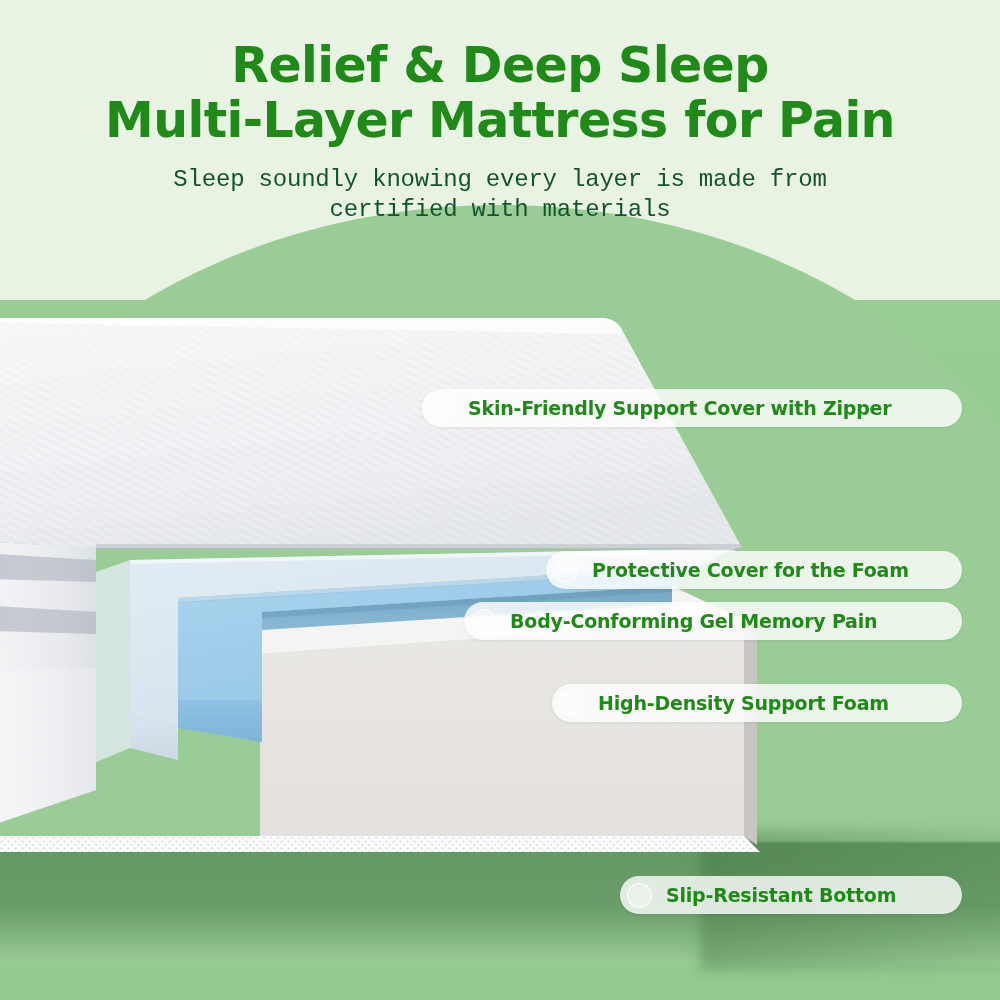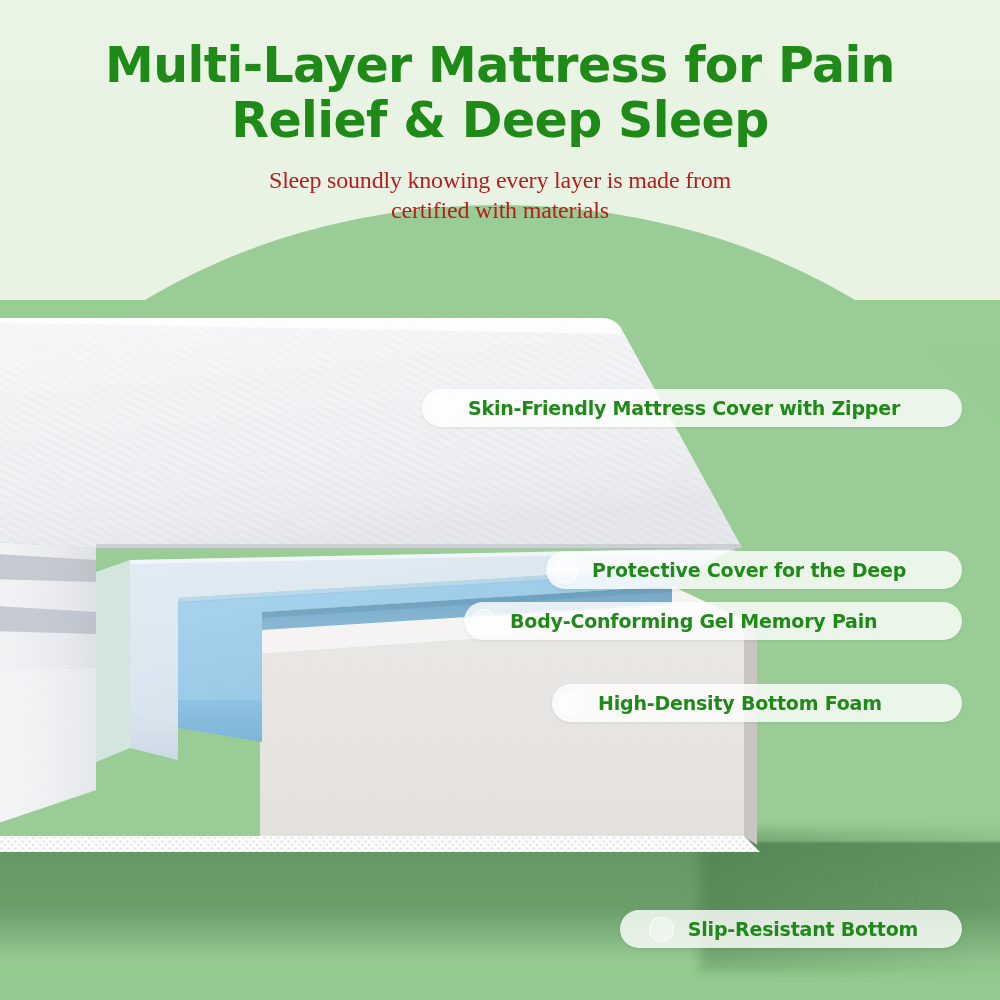--- a/index.html
+++ b/index.html
@@ -48,22 +48,22 @@
   .title{
     font-size:49px; line-height:55px; font-weight:700;
     color:#1f8a18; letter-spacing:-0.6px;
     padding-top:38px;
     font-family:"DejaVu Sans", sans-serif;
   }
   .title .line{ display:block; }
   .subtitle{
     margin-top:17px;
     font-size:24px; line-height:30px; font-weight:400;
-    color:#b91c1c; letter-spacing:-0.2px;
-    font-family:Liberation Serif, serif;
+    color:#14532d; letter-spacing:-0.2px;
+    font-family:Liberation Mono, monospace;
   }
   .subtitle .sline{ display:block; }
 
   
   #mattress{ position:absolute; left:0; top:0; width:1000px; height:1000px; z-index:10; }
 
   
   .pill{
     position:absolute; z-index:40;
     display:flex; align-items:center;
@@ -85,37 +85,37 @@
     font-family:"DejaVu Sans", sans-serif;
     font-size:19px; font-weight:700;
     color:#1f8a18; white-space:nowrap;
     letter-spacing:-0.2px;
   }
 
   #pill-0{ left:422px; top:389px; width:540px; }
   #pill-1{ left:546px; top:551px; width:416px; }
   #pill-2{ left:464px; top:602px; width:498px; }
   #pill-3{ left:552px; top:684px; width:410px; }
-  #pill-4{ left:620px; top:910px; width:342px;justify-content:center; }
+  #pill-4{ left:620px; top:876px; width:342px; }
 </style>
 </head>
 <body>
 
 <div id="stage">
 
   <div class="bg-base"></div>
   <div class="bg-green-lower"></div>
   <div class="bg-arc"></div>
   <div class="bg-shadow-pool"></div>
   <div class="bg-shadow-right"></div>
 
   <div class="header">
     <h1 class="title">
+      <span class="line">Relief &amp; Deep Sleep</span>
       <span class="line">Multi-Layer Mattress for Pain</span>
-      <span class="line">Relief &amp; Deep Sleep</span>
     </h1>
     <p class="subtitle">
       <span class="sline">Sleep soundly knowing every layer is made from</span>
       <span class="sline">certified with materials</span>
     </p>
   </div>
 
   <svg id="mattress" viewBox="0 0 1000 1000">
     <defs>
 
@@ -248,36 +248,36 @@
     </g>
 
     <g>
       <path d="M 262 612 L 672 586 L 672 592 L 262 618 Z" fill="#5f93b0" opacity="0.35"></path>
       <path d="M 178 598 L 700 566 L 700 571 L 178 603 Z" fill="#8fb9d6" opacity="0.30"></path>
     </g>
   </svg>
 
   <div class="pill" id="pill-0">
     <span class="dot"></span>
-    <span class="ptxt">Skin-Friendly Mattress Cover with Zipper</span>
+    <span class="ptxt">Skin-Friendly Support Cover with Zipper</span>
   </div>
 
   <div class="pill" id="pill-1">
     <span class="dot"></span>
-    <span class="ptxt">Protective Cover for the Deep</span>
+    <span class="ptxt">Protective Cover for the Foam</span>
   </div>
 
   <div class="pill" id="pill-2">
     <span class="dot"></span>
     <span class="ptxt">Body-Conforming Gel Memory Pain</span>
   </div>
 
   <div class="pill" id="pill-3">
     <span class="dot"></span>
-    <span class="ptxt">High-Density Bottom Foam</span>
+    <span class="ptxt">High-Density Support Foam</span>
   </div>
 
   <div class="pill" id="pill-4">
     <span class="dot"></span>
     <span class="ptxt">Slip-Resistant Bottom</span>
   </div>
 
 </div>
 
 </body></html>

